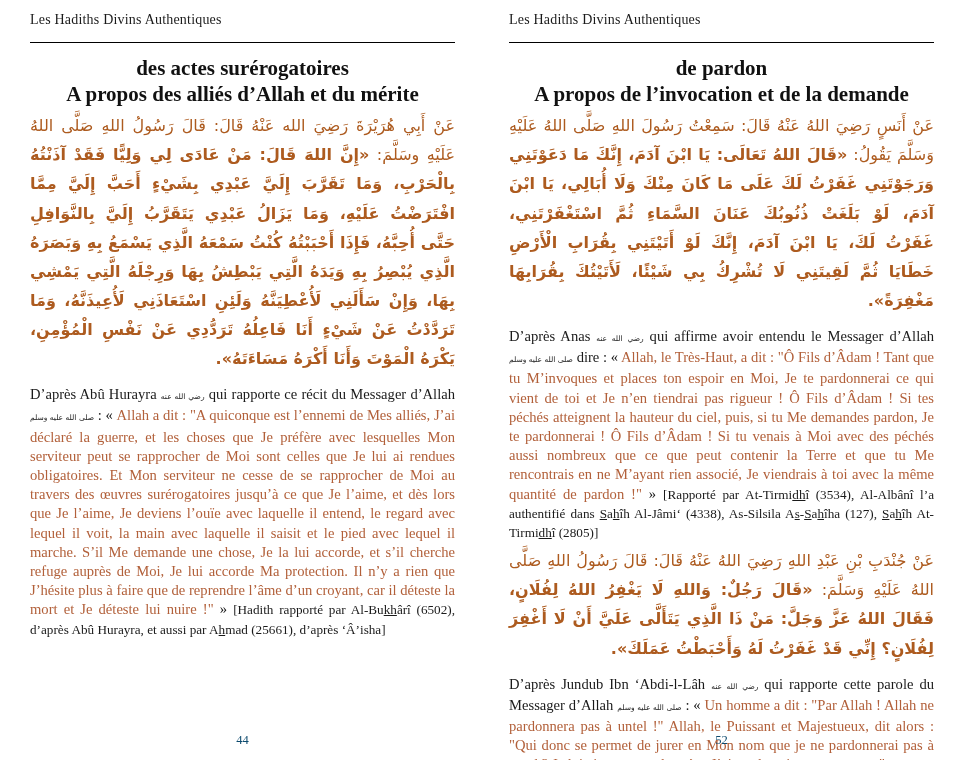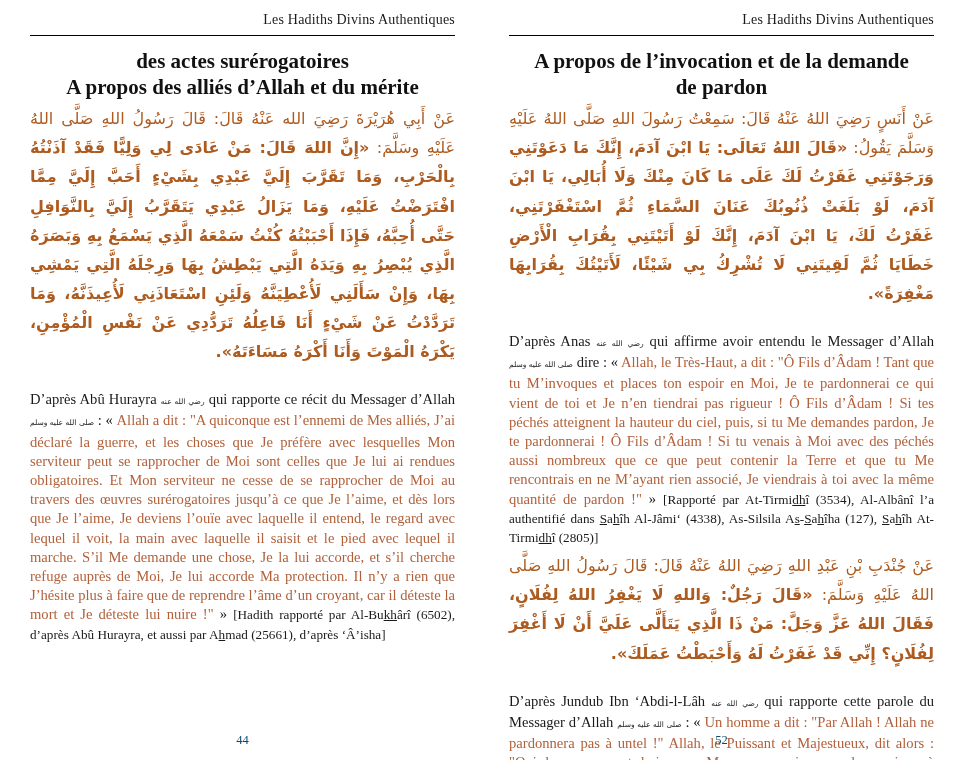--- a/index.html
+++ b/index.html
@@ -20,23 +20,23 @@
     height: 760px;
   }
   .page {
     position: relative;
     width: 479px;
     height: 760px;
     box-sizing: border-box;
     padding: 12px 24px 0 30px;
   }
   .running-header {
-    text-align: right;
+    text-align: left;
     font-size: 14px;
-    padding-bottom: 7px;
+    padding-bottom: 14px;
     border-bottom: 1.6px solid #000;
     letter-spacing: 0.2px;
   }
   .page-title {
     margin-top: 13px;
     text-align: center;
     font-weight: bold;
     font-size: 21px;
     line-height: 1.22;
     color: #111;
@@ -46,21 +46,21 @@
     text-align: justify;
     margin-top: 4px;
     font-family: "DejaVu Sans", sans-serif;
     font-size: 16px;
     line-height: 1.82;
     color: var(--arabic-color, #ad5b1f);
   }
   .seg-arabic-isnad { font-weight: normal; }
   .seg-arabic-quote { font-weight: bold; }
   .french-block {
-    margin-top: 24px;
+    margin-top: 12px;
     text-align: justify;
     font-size: 14.6px;
     line-height: 19.2px;
     color: var(--text-color, #1a1a1a);
   }
   .seg-normal { color: var(--text-color, #1a1a1a); }
   .seg-quote  { color: var(--quote-color, #b2603a); }
   .seg-citation {
     color: var(--text-color, #1a1a1a);
     font-size: 13.2px;
@@ -96,22 +96,22 @@
       <div>A propos des alliés d’Allah et du mérite</div>
     </div>
     <div class="arabic-block"><span class="seg-arabic-isnad">عَنْ أَبِي هُرَيْرَةَ رَضِيَ الله عَنْهُ قَالَ: قَالَ رَسُولُ اللهِ صَلَّى اللهُ عَلَيْهِ وسَلَّمَ: </span><span class="seg-arabic-quote">«إِنَّ اللهَ قَالَ: مَنْ عَادَى لِي وَلِيًّا فَقَدْ آذَنْتُهُ بِالْحَرْبِ، وَمَا تَقَرَّبَ إِلَيَّ عَبْدِي بِشَيْءٍ أَحَبَّ إِلَيَّ مِمَّا افْتَرَضْتُ عَلَيْهِ، وَمَا يَزَالُ عَبْدِي يَتَقَرَّبُ إِلَيَّ بِالنَّوَافِلِ حَتَّى أُحِبَّهُ، فَإِذَا أَحْبَبْتُهُ كُنْتُ سَمْعَهُ الَّذِي يَسْمَعُ بِهِ وَبَصَرَهُ الَّذِي يُبْصِرُ بِهِ وَيَدَهُ الَّتِي يَبْطِشُ بِهَا وَرِجْلَهُ الَّتِي يَمْشِي بِهَا، وَإِنْ سَأَلَنِي لَأُعْطِيَنَّهُ وَلَئِنِ اسْتَعَاذَنِي لَأُعِيذَنَّهُ، وَمَا تَرَدَّدْتُ عَنْ شَيْءٍ أَنَا فَاعِلُهُ تَرَدُّدِي عَنْ نَفْسِ الْمُؤْمِنِ، يَكْرَهُ الْمَوْتَ وَأَنَا أَكْرَهُ مَسَاءَتَهُ».</span></div>
     <div class="french-block"><span class="seg-normal">D’après Abû Hurayra </span><span class="seg-honorific">رضي الله عنه</span><span class="seg-normal"> qui rapporte ce récit du Messager d’Allah </span><span class="seg-honorific">صلى الله عليه وسلم</span><span class="seg-normal"> : « </span><span class="seg-quote">Allah a dit : "A quiconque est l’ennemi de Mes alliés, J’ai déclaré la guerre, et les choses que Je préfère avec lesquelles Mon serviteur peut se rapprocher de Moi sont celles que Je lui ai rendues obligatoires. Et Mon serviteur ne cesse de se rapprocher de Moi au travers des œuvres surérogatoires jusqu’à ce que Je l’aime, et dès lors que Je l’aime, Je deviens l’ouïe avec laquelle il entend, le regard avec lequel il voit, la main avec laquelle il saisit et le pied avec lequel il marche. S’il Me demande une chose, Je la lui accorde, et s’il cherche refuge auprès de Moi, Je lui accorde Ma protection. Il n’y a rien que J’hésite plus à faire que de reprendre l’âme d’un croyant, car il déteste la mort et Je déteste lui nuire !"</span><span class="seg-normal"> » </span><span class="seg-citation">[Hadith rapporté par Al-Bu<u>kh</u>ârî (6502), d’après Abû Hurayra, et aussi par A<u>h</u>mad (25661), d’après ‘Â’isha]</span></div>
     <div class="page-number">44</div>
   </div>
 
   <div class="page">
     <div class="running-header">Les Hadiths Divins Authentiques</div>
     <div class="page-title">
+      <div>de pardon</div>
       <div>A propos de l’invocation et de la demande</div>
-      <div>de pardon</div>
     </div>
     <div class="arabic-block"><span class="seg-arabic-isnad">عَنْ أَنَسٍ رَضِيَ اللهُ عَنْهُ قَالَ: سَمِعْتُ رَسُولَ اللهِ صَلَّى اللهُ عَلَيْهِ وَسَلَّمَ يَقُولُ: </span><span class="seg-arabic-quote">«قَالَ اللهُ تَعَالَى: يَا ابْنَ آدَمَ، إِنَّكَ مَا دَعَوْتَنِي وَرَجَوْتَنِي غَفَرْتُ لَكَ عَلَى مَا كَانَ مِنْكَ وَلَا أُبَالِي، يَا ابْنَ آدَمَ، لَوْ بَلَغَتْ ذُنُوبُكَ عَنَانَ السَّمَاءِ ثُمَّ اسْتَغْفَرْتَنِي، غَفَرْتُ لَكَ، يَا ابْنَ آدَمَ، إِنَّكَ لَوْ أَتَيْتَنِي بِقُرَابِ الْأَرْضِ خَطَايَا ثُمَّ لَقِيتَنِي لَا تُشْرِكُ بِي شَيْئًا، لَأَتَيْتُكَ بِقُرَابِهَا مَغْفِرَةً».</span></div>
     <div class="french-block"><span class="seg-normal">D’après Anas </span><span class="seg-honorific">رضي الله عنه</span><span class="seg-normal"> qui affirme avoir entendu le Messager d’Allah </span><span class="seg-honorific">صلى الله عليه وسلم</span><span class="seg-normal"> dire : « </span><span class="seg-quote">Allah, le Très-Haut, a dit : "Ô Fils d’Âdam ! Tant que tu M’invoques et places ton espoir en Moi, Je te pardonnerai ce qui vient de toi et Je n’en tiendrai pas rigueur ! Ô Fils d’Âdam ! Si tes péchés atteignent la hauteur du ciel, puis, si tu Me demandes pardon, Je te pardonnerai ! Ô Fils d’Âdam ! Si tu venais à Moi avec des péchés aussi nombreux que ce que peut contenir la Terre et que tu Me rencontrais en ne M’ayant rien associé, Je viendrais à toi avec la même quantité de pardon !"</span><span class="seg-normal"> » </span><span class="seg-citation">[Rapporté par At-Tirmi<u>dh</u>î (3534), Al-Albânî l’a authentifié dans <u>S</u>a<u>h</u>îh Al-Jâmi‘ (4338), As-Silsila A<u>s</u>-<u>S</u>a<u>h</u>îha (127), <u>S</u>a<u>h</u>îh At-Tirmi<u>dh</u>î (2805)]</span></div>
     <div class="arabic-block"><span class="seg-arabic-isnad">عَنْ جُنْدَبِ بْنِ عَبْدِ اللهِ رَضِيَ اللهُ عَنْهُ قَالَ: قَالَ رَسُولُ اللهِ صَلَّى اللهُ عَلَيْهِ وَسَلَّمَ: </span><span class="seg-arabic-quote">«قَالَ رَجُلٌ: وَاللهِ لَا يَغْفِرُ اللهُ لِفُلَانٍ، فَقَالَ اللهُ عَزَّ وَجَلَّ: مَنْ ذَا الَّذِي يَتَأَلَّى عَلَيَّ أَنْ لَا أَغْفِرَ لِفُلَانٍ؟ إِنِّي قَدْ غَفَرْتُ لَهُ وَأَحْبَطْتُ عَمَلَكَ».</span></div>
     <div class="french-block"><span class="seg-normal">D’après Jundub Ibn ‘Abdi-l-Lâh </span><span class="seg-honorific">رضي الله عنه</span><span class="seg-normal"> qui rapporte cette parole du Messager d’Allah </span><span class="seg-honorific">صلى الله عليه وسلم</span><span class="seg-normal"> : « </span><span class="seg-quote">Un homme a dit : "Par Allah ! Allah ne pardonnera pas à untel !" Allah, le Puissant et Majestueux, dit alors : "Qui donc se permet de jurer en Mon nom que je ne pardonnerai pas à untel ? Je lui ai certes pardonné et J’ai rendu vaines tes œuvres."</span></div>
     <div class="page-number">52</div>
   </div>
 
 </div>
 

